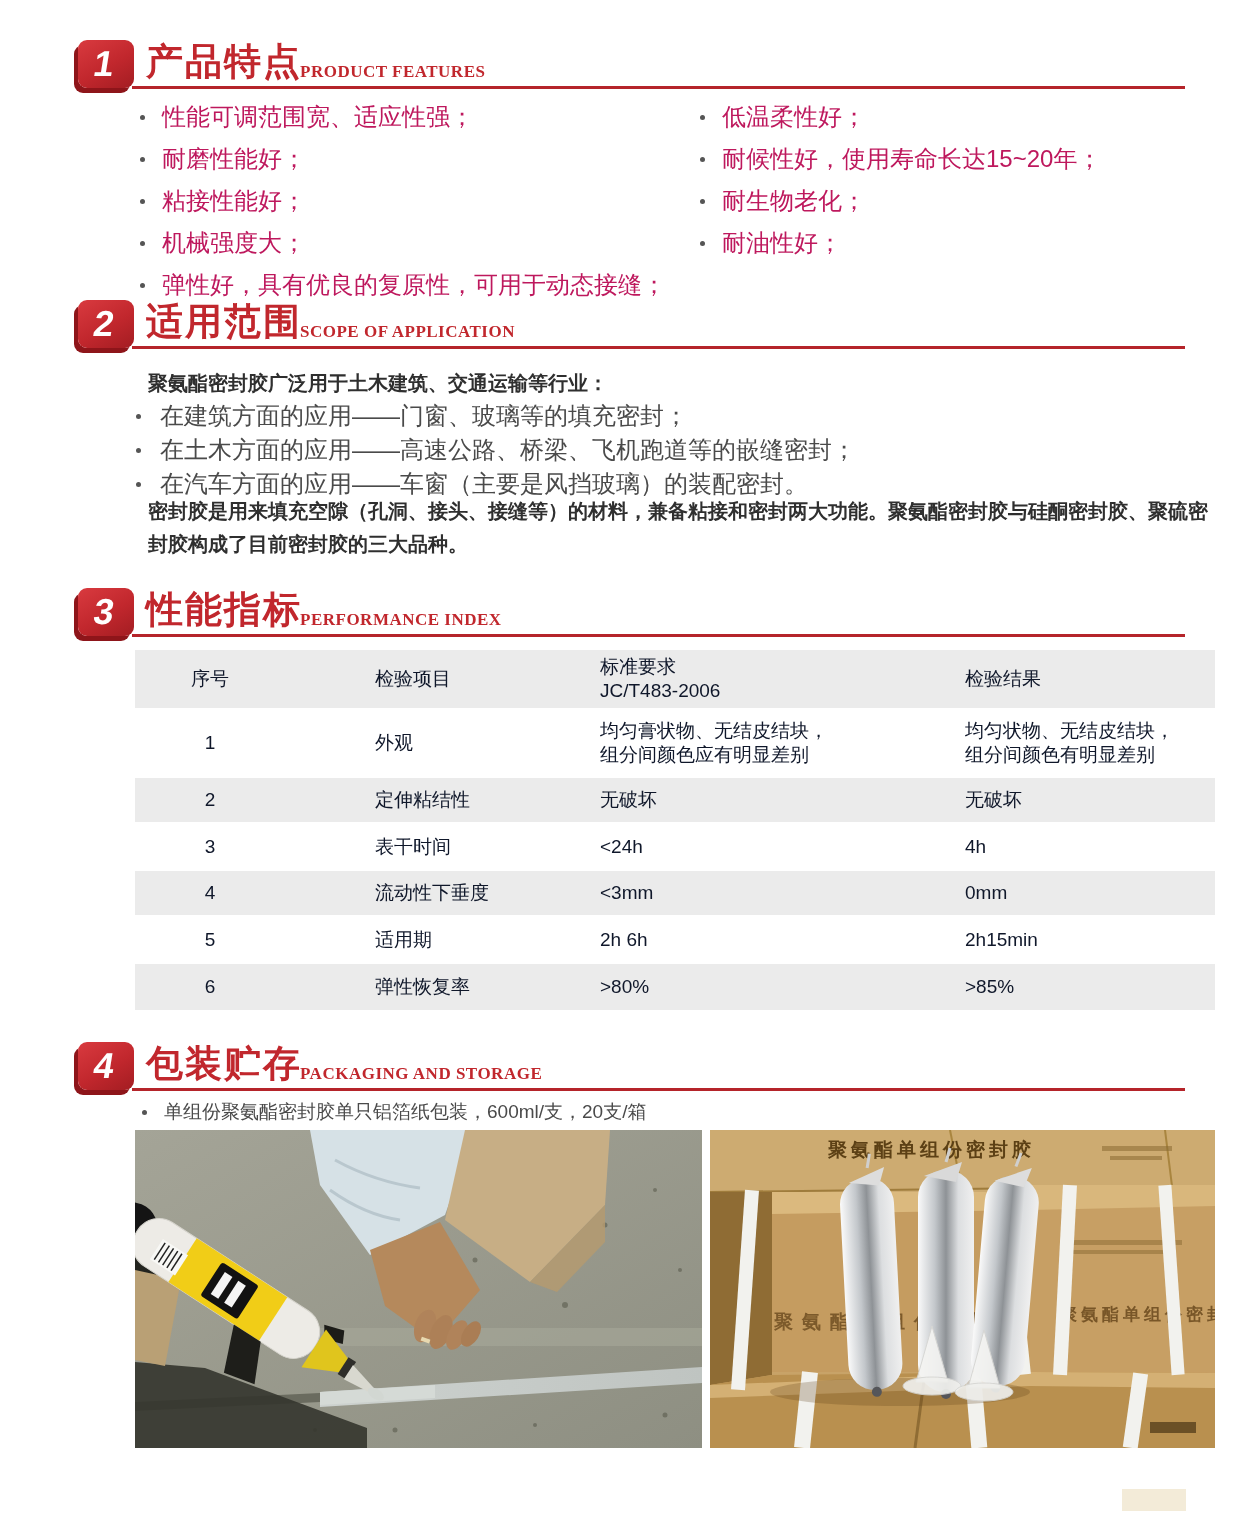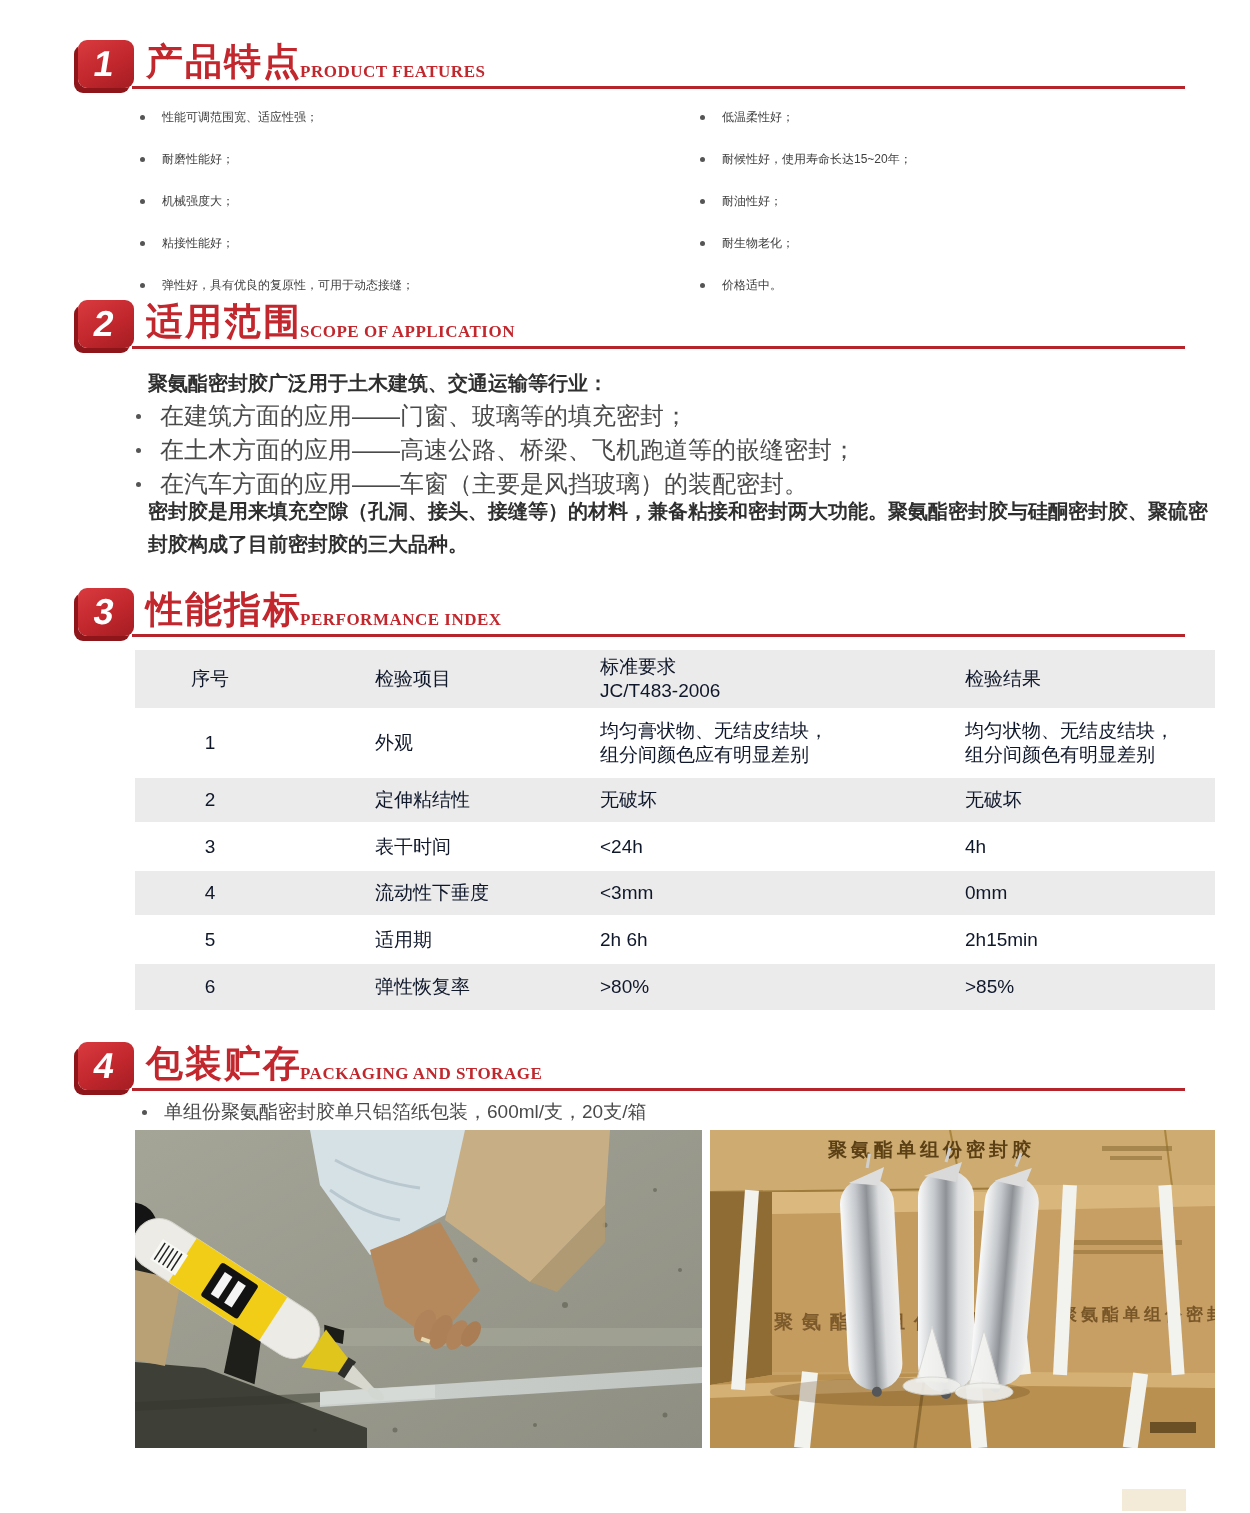--- a/index.html
+++ b/index.html
@@ -19,21 +19,21 @@
   .en-title{position:absolute;left:300px;top:24px;font-size:17px;font-weight:bold;
             color:#c1272d;letter-spacing:.5px;font-family:Liberation Serif, serif;}
   .hdr-rule{position:absolute;left:132px;top:48px;width:1053px;height:3px;background:#b5242a;}
 
   
   ul{list-style:none;margin:0;padding:0;}
   .feat-col{position:absolute;top:96px;}
   .feat-left{left:138px;width:545px;}
   .feat-right{left:698px;width:540px;}
   .feat-col li{position:relative;padding-left:24px;height:42px;line-height:42px;
-               font-size:12px;color:#404040;}
+               font-size:24px;color:#be185d;}
   .dot{position:absolute;left:2px;width:5px;height:5px;border-radius:50%;background:#555;}
   .feat-col .dot{top:19px;}
 
   
   .scope-intro{position:absolute;left:148px;top:370px;font-size:20px;font-weight:bold;color:#2f2f2f;}
   .scope-list{position:absolute;left:134px;top:399px;width:1080px;}
   .scope-list li{position:relative;padding-left:26px;height:34px;line-height:34px;
                  font-size:24px;color:#4a4a4a;}
   .scope-list .dot{top:15px;}
   .scope-note{position:absolute;left:148px;top:495px;width:1064px;font-size:20px;
@@ -71,30 +71,29 @@
         <span>1</span>
       </div>
     <div class="hdr-rule"></div>
     <div class="zh-title">产品特点</div>
     <div class="en-title">PRODUCT FEATURES</div>
   </div>
 
   <ul class="feat-col feat-left">
     <li><span class="dot"></span><span>性能可调范围宽、适应性强；</span></li>
     <li><span class="dot"></span><span>耐磨性能好；</span></li>
+    <li><span class="dot"></span><span>粘接性能好；</span></li>
     <li><span class="dot"></span><span>机械强度大；</span></li>
-    <li><span class="dot"></span><span>粘接性能好；</span></li>
     <li><span class="dot"></span><span>弹性好，具有优良的复原性，可用于动态接缝；</span></li>
   </ul>
   <ul class="feat-col feat-right">
     <li><span class="dot"></span><span>低温柔性好；</span></li>
     <li><span class="dot"></span><span>耐候性好，使用寿命长达15~20年；</span></li>
+    <li><span class="dot"></span><span>耐生物老化；</span></li>
     <li><span class="dot"></span><span>耐油性好；</span></li>
-    <li><span class="dot"></span><span>耐生物老化；</span></li>
-    <li><span class="dot"></span><span>价格适中。</span></li>
   </ul>
 
   <div class="sec-hdr hdr2">
     <div class="num-box">
         <span>2</span>
       </div>
     <div class="hdr-rule"></div>
     <div class="zh-title">适用范围</div>
     <div class="en-title">SCOPE OF APPLICATION</div>
   </div>

